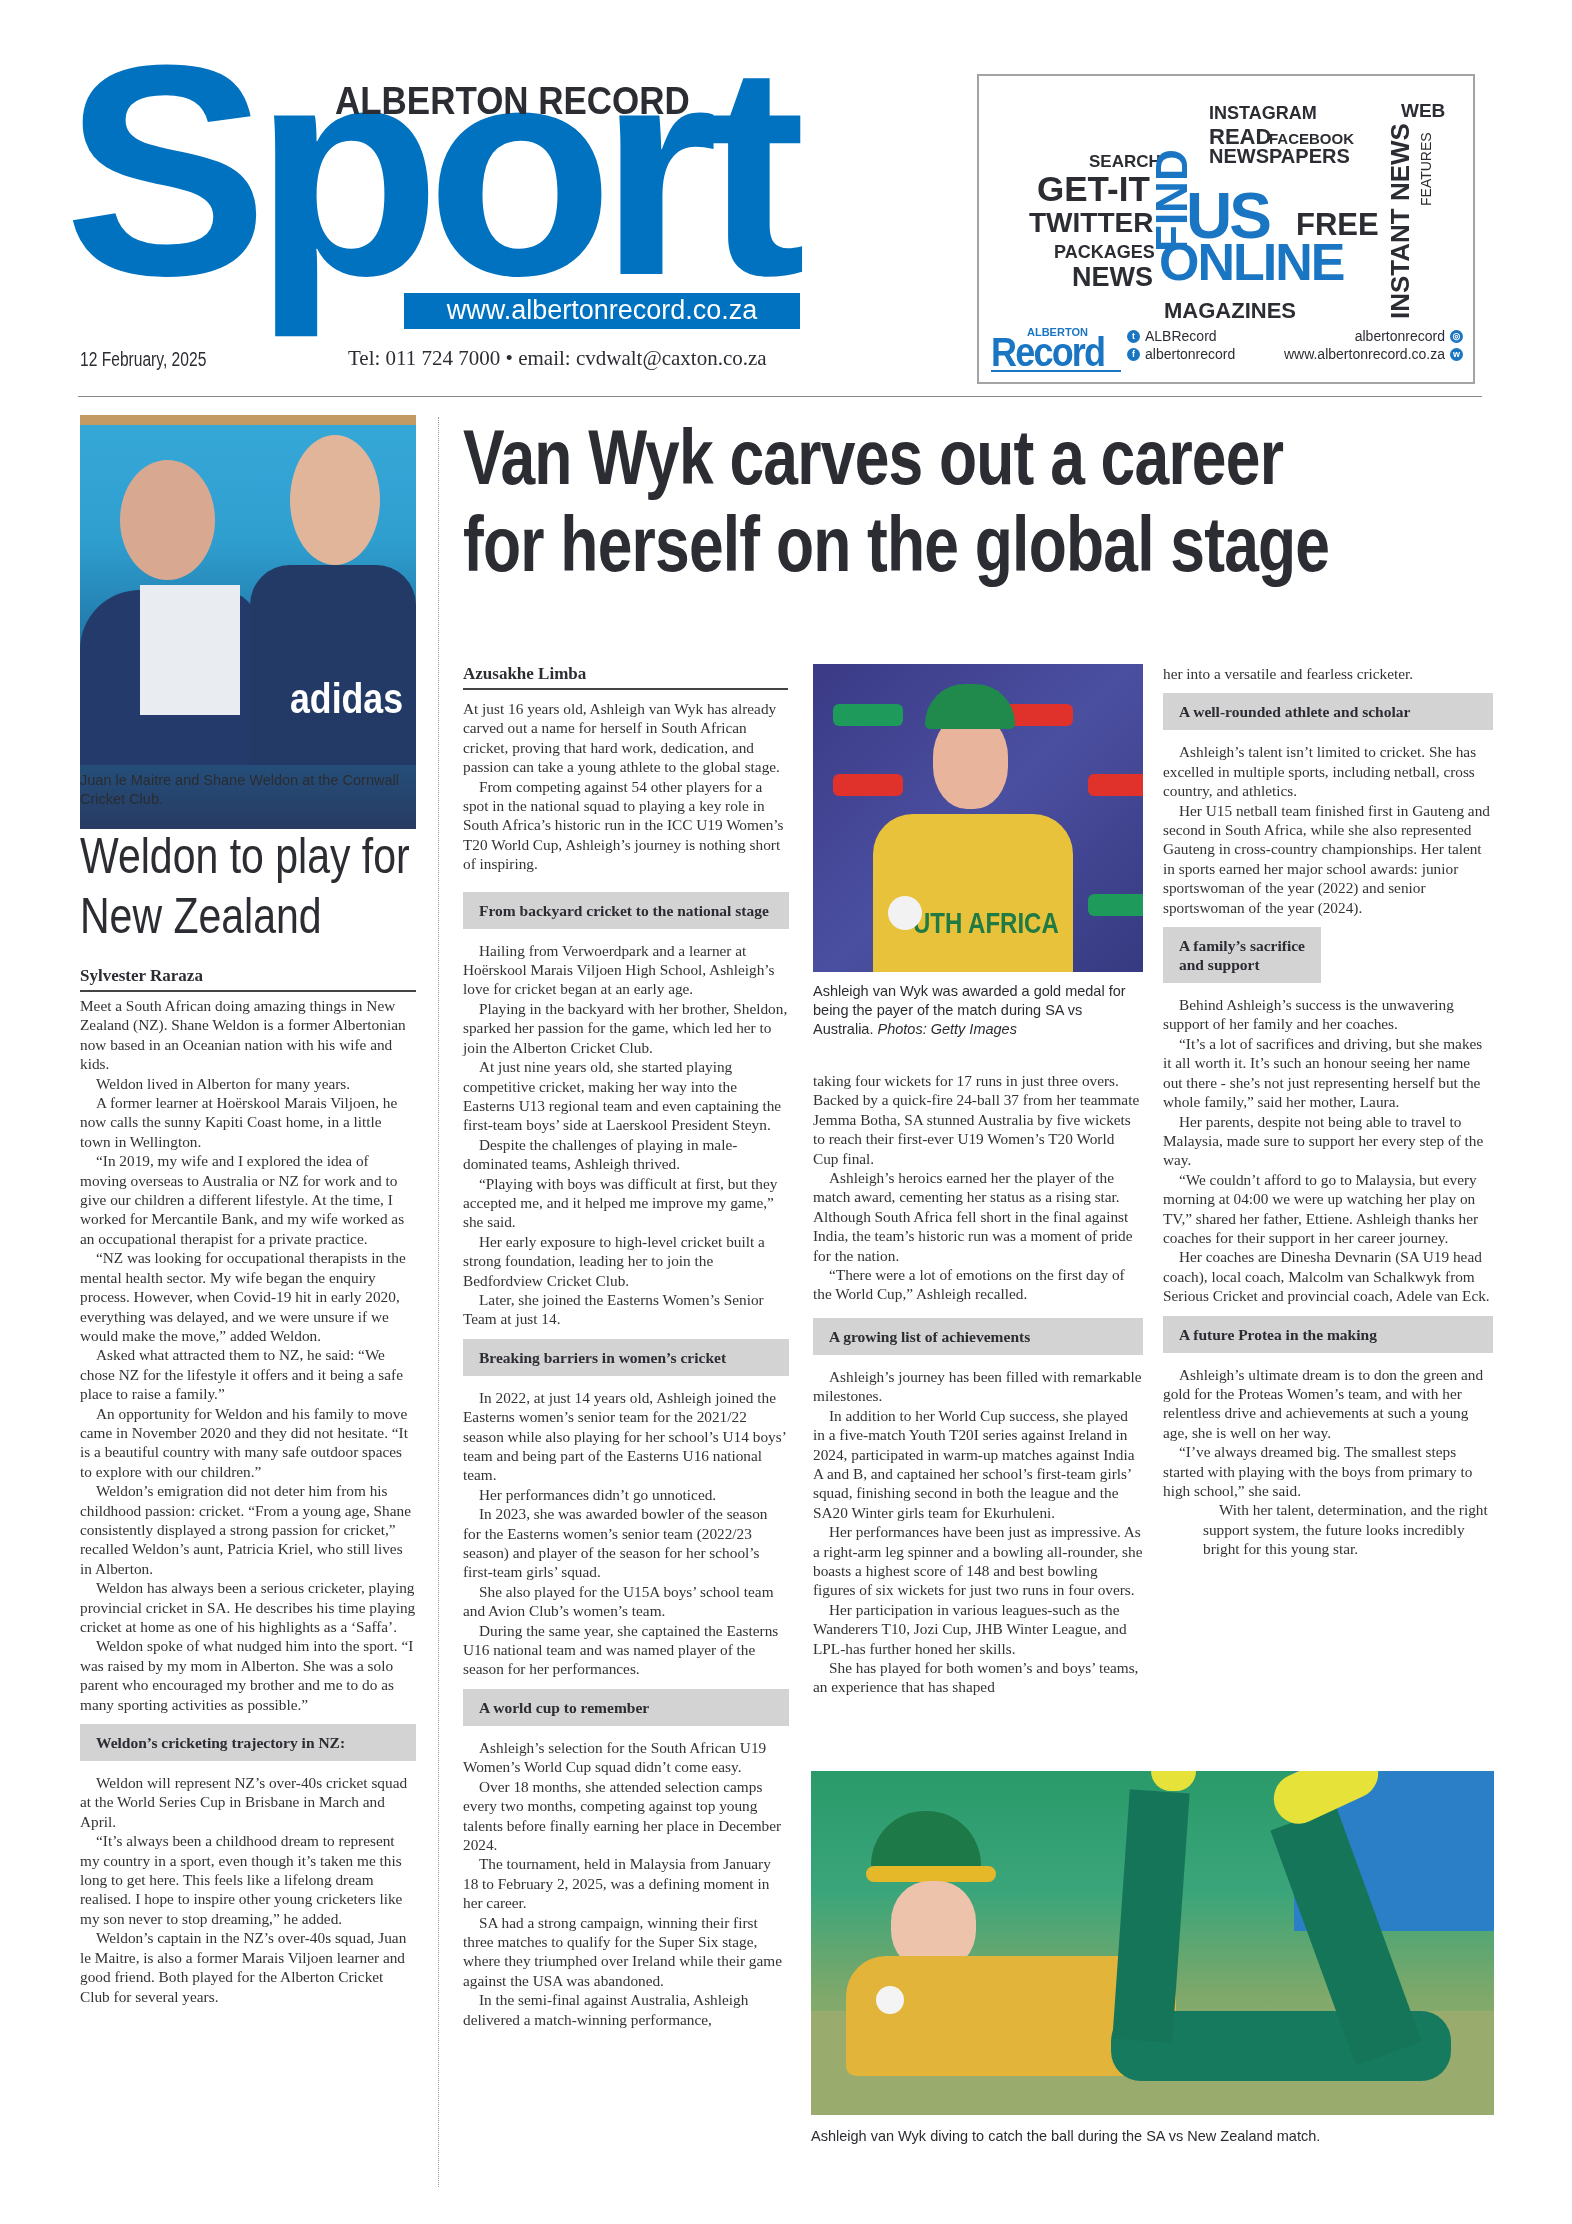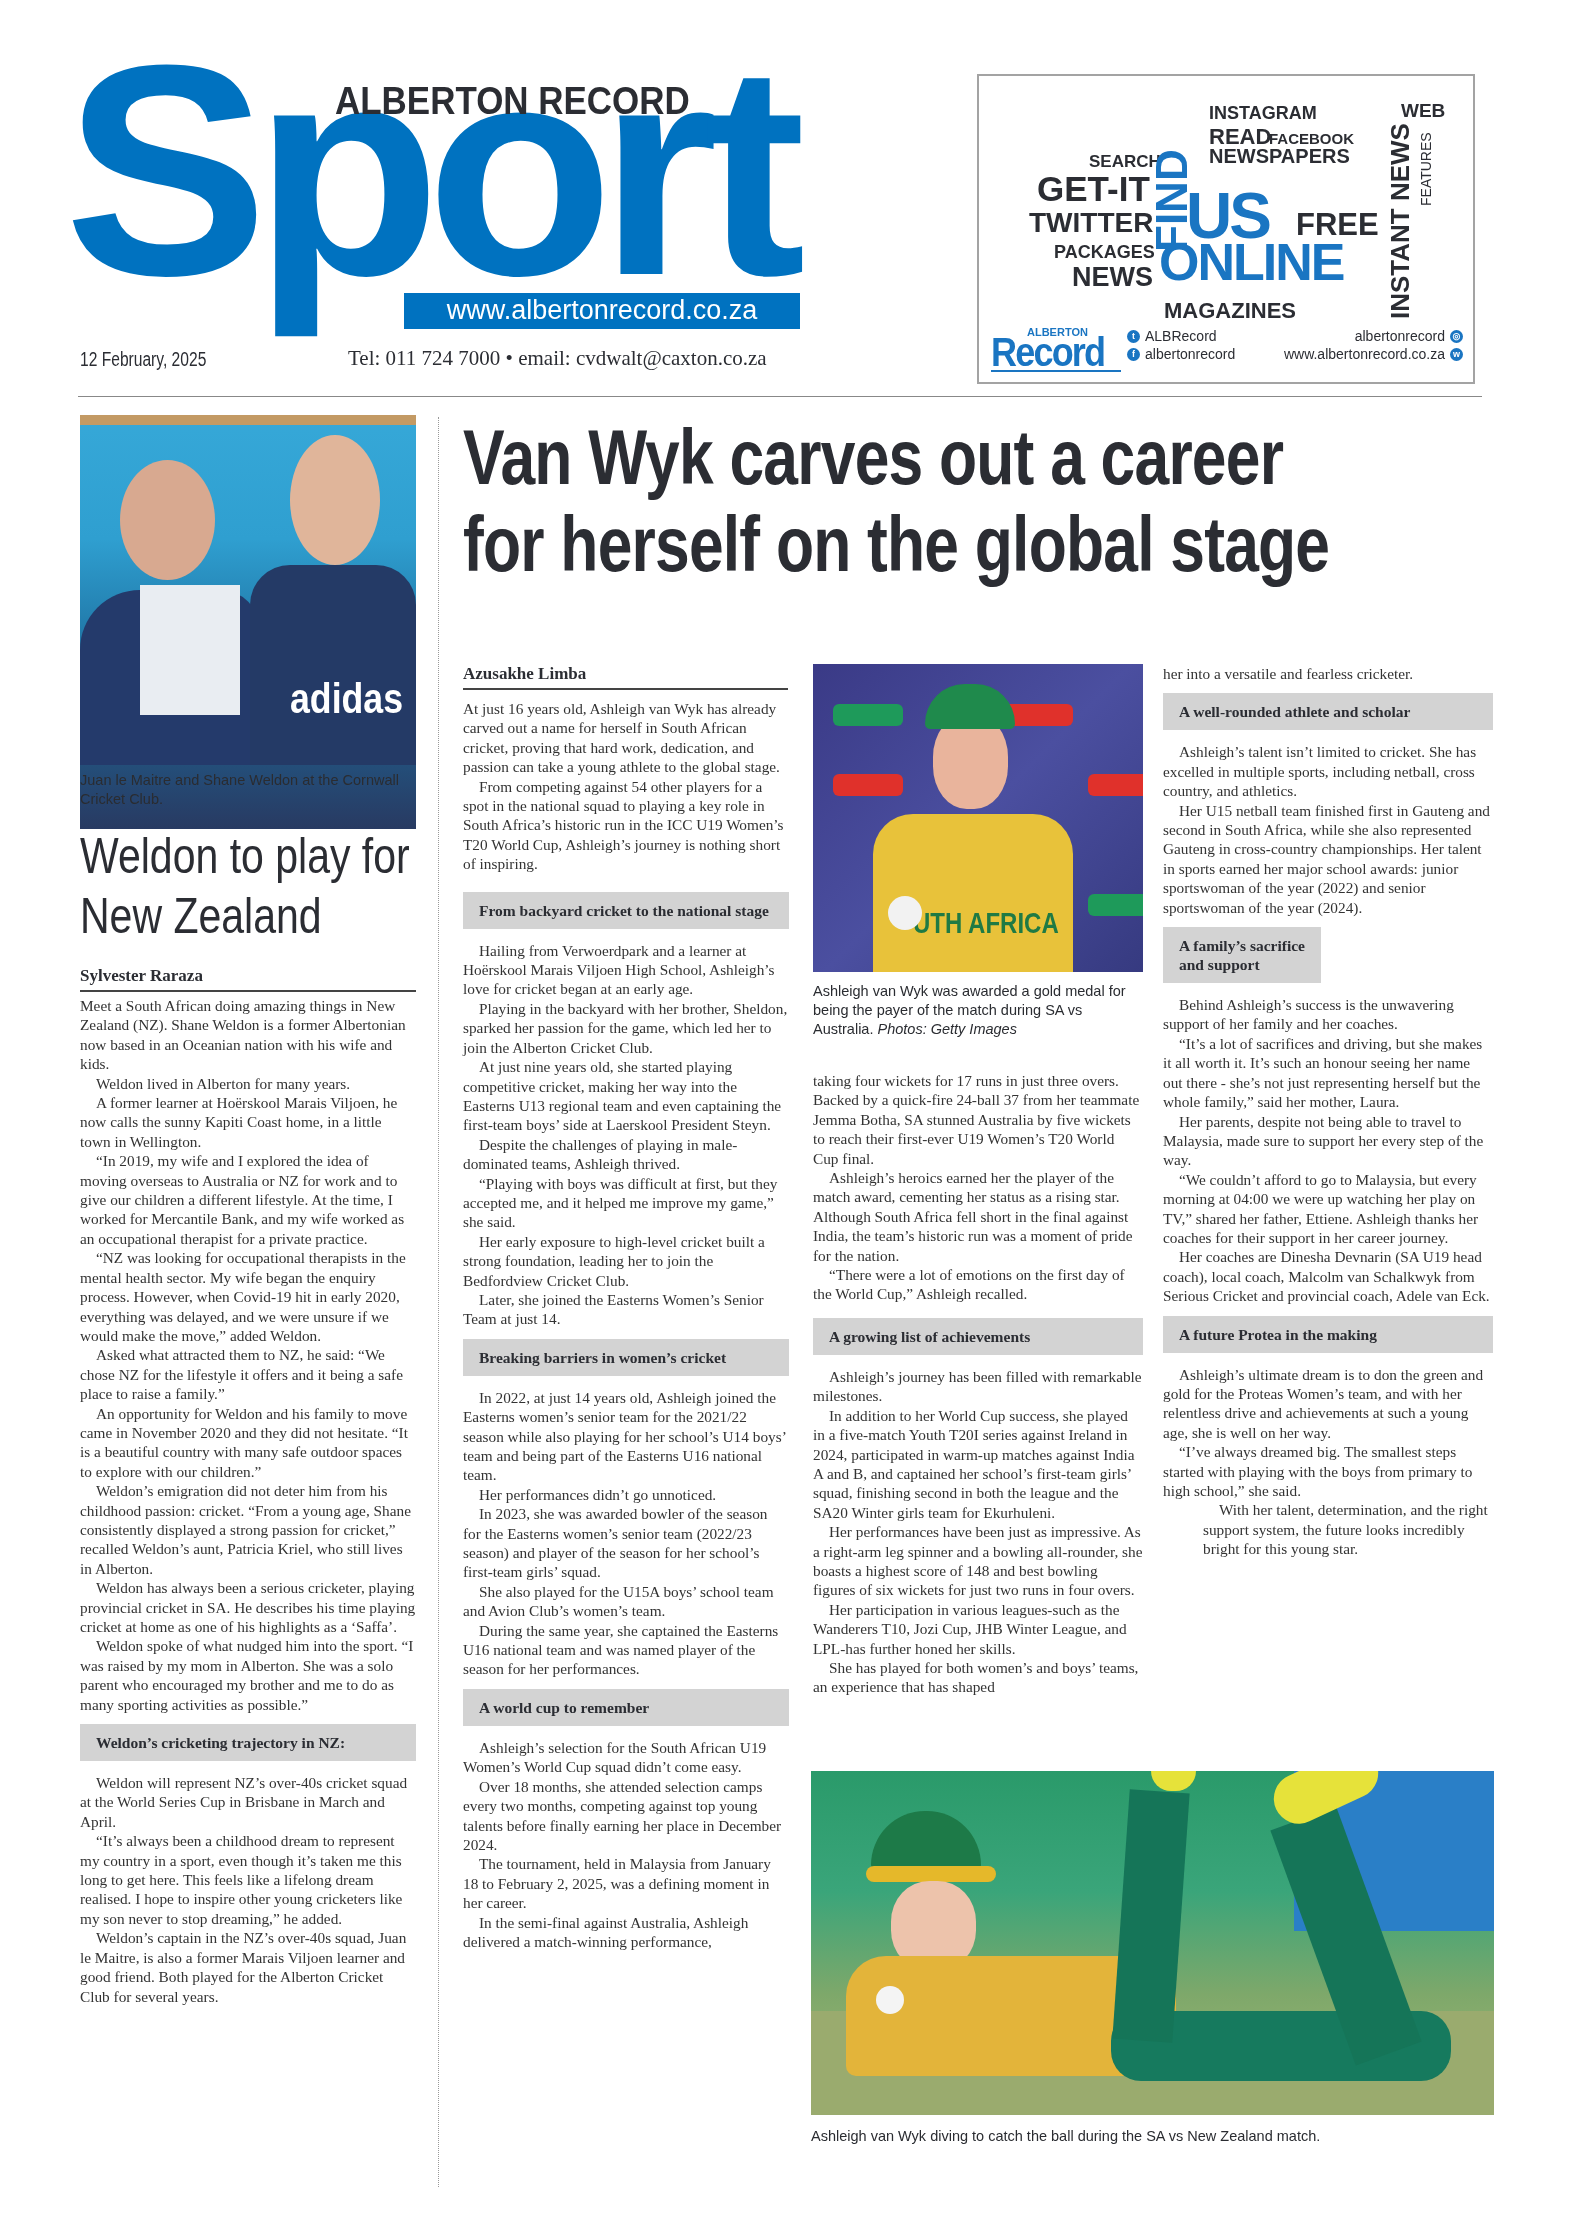--- a/index.html
+++ b/index.html
@@ -155,20 +155,21 @@
   <div class="sub">Breaking barriers in women’s cricket</div>
   <p>In 2022, at just 14 years old, Ashleigh joined the Easterns women’s senior team for the 2021/22 season while also playing for her school’s U14 boys’ team and being part of the Easterns U16 national team.</p>
   <p>Her performances didn’t go unnoticed.</p>
   <p>In 2023, she was awarded bowler of the season for the Easterns women’s senior team (2022/23 season) and player of the season for her school’s first-team girls’ squad.</p>
   <p>She also played for the U15A boys’ school team and Avion Club’s women’s team.</p>
   <p>During the same year, she captained the Easterns U16 national team and was named player of the season for her performances.</p>
   <div class="sub">A world cup to remember</div>
   <p>Ashleigh’s selection for the South African U19 Women’s World Cup squad didn’t come easy.</p>
   <p>Over 18 months, she attended selection camps every two months, competing against top young talents before finally earning her place in December 2024.</p>
   <p>The tournament, held in Malaysia from January 18 to February 2, 2025, was a defining moment in her career.</p>
+  <p>SA had a strong campaign, winning their first three matches to qualify for the Super Six stage, where they triumphed over Ireland while their game against the USA was abandoned.</p>
   <p>In the semi-final against Australia, Ashleigh delivered a match-winning performance,</p>
 </div>
 
 <div class="photo" style="left:813px;top:664px;width:330px;height:308px;background:linear-gradient(135deg,#3a3a86 0%,#4b4fa0 50%,#363a80 100%);">
   <div class="abs" style="left:20px;top:40px;width:70px;height:22px;background:#1e9a5a;border-radius:6px;"></div>
   <div class="abs" style="left:190px;top:40px;width:70px;height:22px;background:#e0312b;border-radius:6px;"></div>
   <div class="abs" style="left:20px;top:110px;width:70px;height:22px;background:#e0312b;border-radius:6px;"></div>
   <div class="abs" style="left:275px;top:110px;width:60px;height:22px;background:#e0312b;border-radius:6px;"></div>
   <div class="abs" style="left:275px;top:230px;width:60px;height:22px;background:#1e9a5a;border-radius:6px;"></div>
   <div class="abs" style="left:120px;top:50px;width:75px;height:95px;border-radius:45%;background:#e9b49c;"></div>

